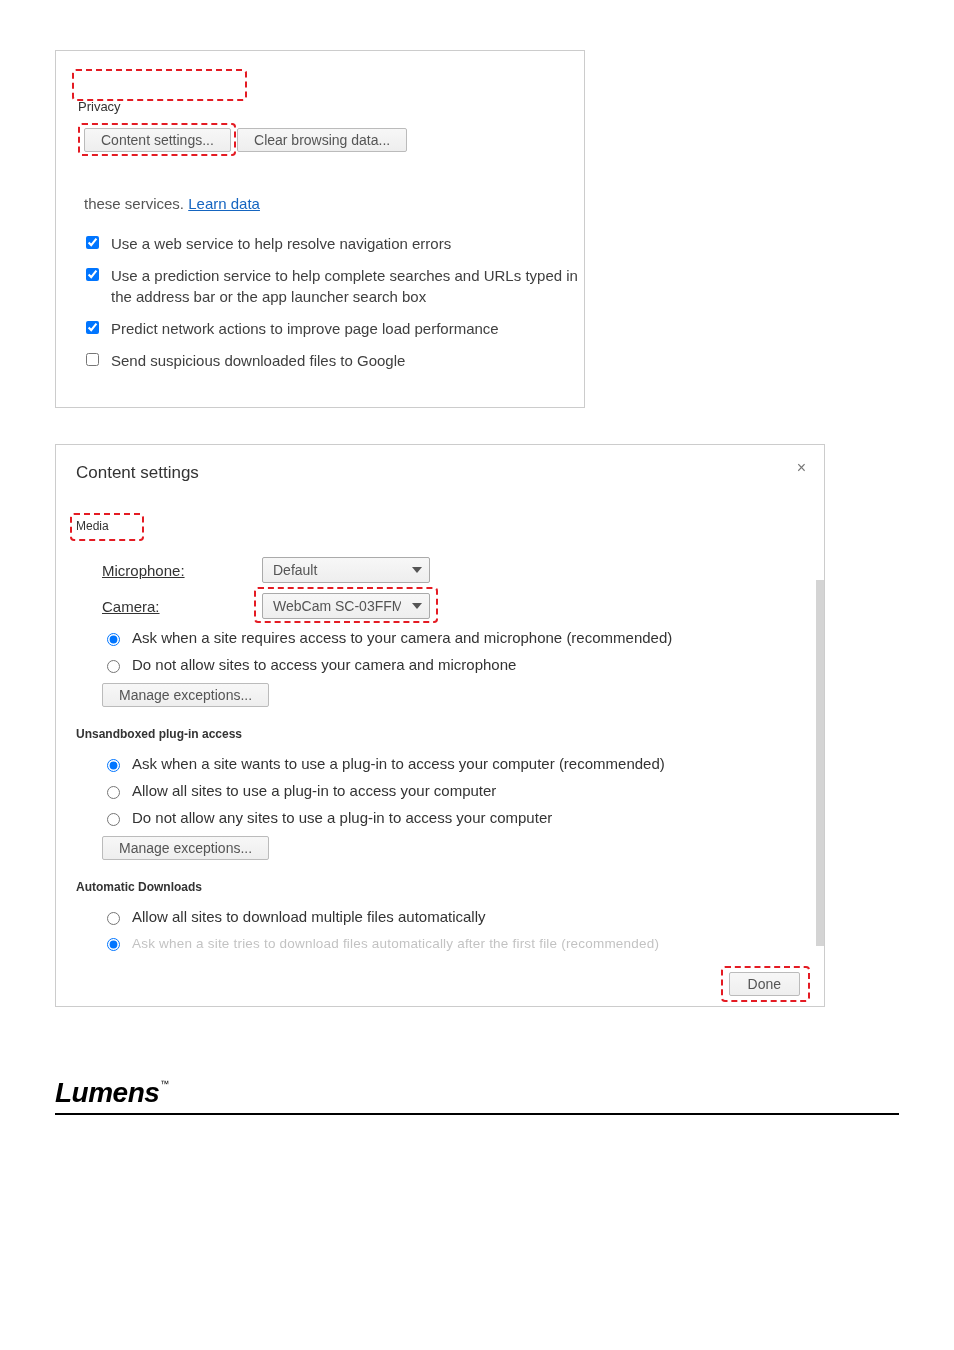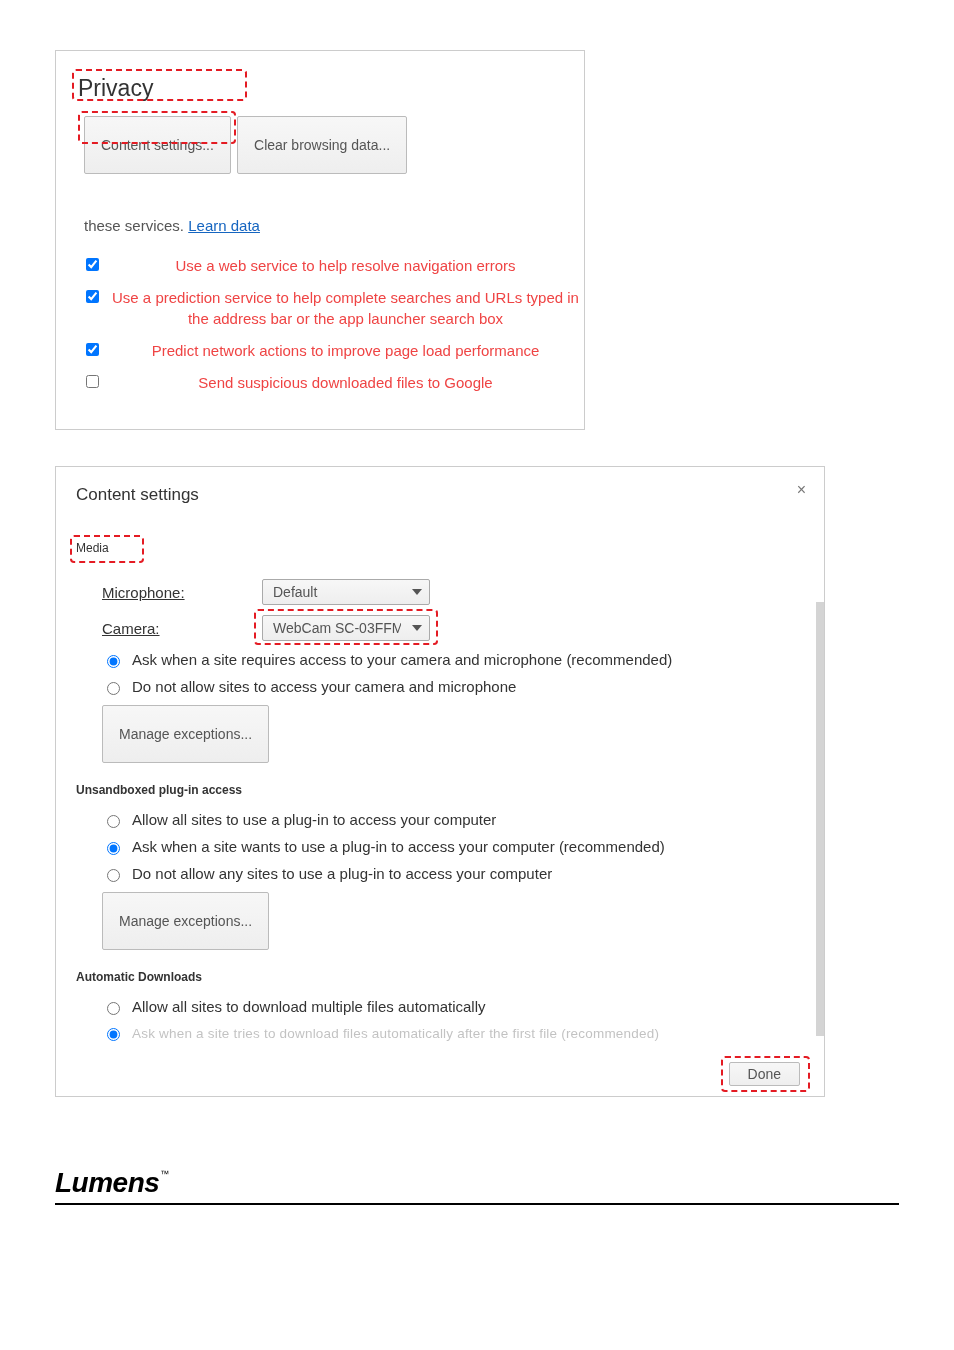--- a/index.html
+++ b/index.html
@@ -25,43 +25,44 @@
     padding: 24px 0 24px 22px;
     overflow: hidden;
     margin-bottom: 36px;
   }
   .highlight-box {
     border: 2px dashed #e41b23;
     border-radius: 4px;
     position: absolute;
   }
   .section-title {
-    font-size: 23px;
+    font-size: 13px;
     color: #333;
     margin-bottom: 14px;
     display: inline-block;
+    margin-top: 24px;
   }
   .btn-row { margin-bottom: 16px; position: relative; padding-left: 6px; }
   .btn {
     display: inline-block;
     background: linear-gradient(#f7f7f7,#eee);
     border: 1px solid #bbb;
     border-radius: 2px;
     color: #555;
     font-size: 14px;
-    padding: 20px 16px;
+    padding: 3px 16px;
     margin-right: 2px;
     cursor: pointer;
     font-family: inherit;
   }
   .desc { margin: 6px 6px 18px 6px; color: #555; line-height: 1.6; }
   .desc a { color: #1565c0; text-decoration: underline; }
   .chk-row { display: flex; align-items: flex-start; margin: 12px 4px; }
   .chk-row input { margin-right: 12px; margin-top: 2px; }
-  .chk-row label { color: #ef4444; line-height: 1.35; flex:1;text-align:center; }
+  .chk-row label { color: #404040; line-height: 1.35; flex:1; }
 
   .panel2 {
     width: 770px;
     padding: 18px 20px 55px 20px;
     position: relative;
     margin-bottom: 70px;
   }
   .panel2::after{
     content:"";
     position:absolute; right:0; top:135px; bottom:60px; width:8px;
@@ -204,26 +205,26 @@
       <input type="radio" name="media" style="">
       <label>Do not allow sites to access your camera and microphone</label>
     </div>
     <div class="manage-btn">
       <button class="btn">Manage exceptions...</button>
     </div>
 
     
     <div class="subsection-title" style="font-weight:600;">Unsandboxed plug-in access</div>
     <div class="radio-row">
+      <input type="radio" name="plugin" checked="" style="">
+      <label>Ask when a site wants to use a plug-in to access your computer (recommended)</label>
+    </div>
+    <div class="radio-row">
       <input type="radio" name="plugin" style="">
       <label>Allow all sites to use a plug-in to access your computer</label>
-    </div>
-    <div class="radio-row">
-      <input type="radio" name="plugin" checked="" style="">
-      <label>Ask when a site wants to use a plug-in to access your computer (recommended)</label>
     </div>
     <div class="radio-row">
       <input type="radio" name="plugin" style="">
       <label>Do not allow any sites to use a plug-in to access your computer</label>
     </div>
     <div class="manage-btn">
       <button class="btn">Manage exceptions...</button>
     </div>
 
     

